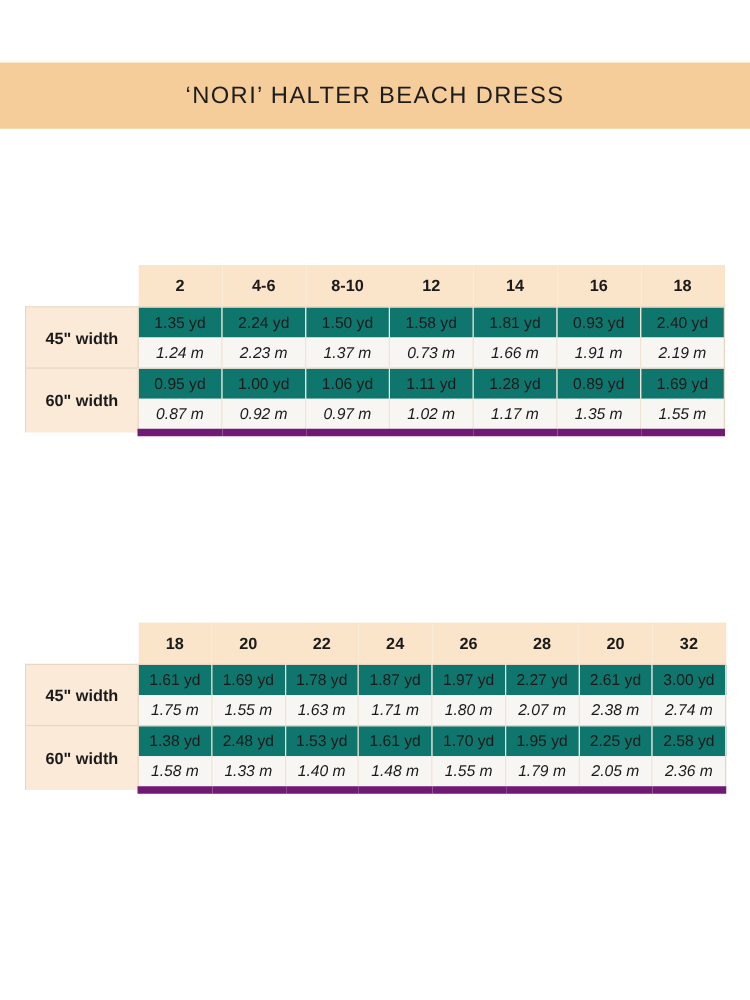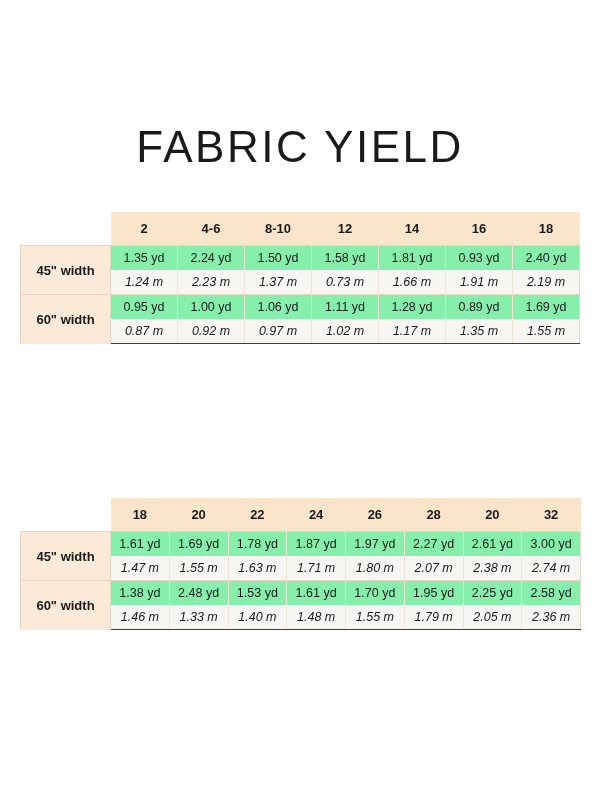--- a/index.html
+++ b/index.html
@@ -85,35 +85,37 @@
     padding: 0;
     border-right: 1px solid #efe4d6;
   }
   tbody td.rowlabel {
     font-size: 13px;
     font-weight: bold;
     background: #fbead7;
     text-align: center;
     border-right: 1px solid #e7d6c2;
   }
-  tbody tr.band-a td.val { background: #86efac; }
+  tbody tr.band-a td.val { background: #0f766e; }
   tbody tr.band-b td.val { background: #f7f6f3; font-style: italic; }
 
   tbody tr.sep-top td { border-top: 1px solid #e7d6c2; }
-  tbody tr.last td { border-bottom: 1px solid #701a75; }
+  tbody tr.last td { border-bottom: 6px solid #701a75; }
   tbody td.val:last-child { border-right: 1px solid #e7d6c2; }
   tbody td.rowlabel { border-left: 1px solid #e7d6c2; }
 </style>
 </head>
 <body>
 
 <div class="page">
 
-
-  <div class="main-title">FABRIC YIELD</div>
+  <div class="banner">
+    <div class="banner-title">‘NORI’ HALTER BEACH DRESS</div>
+  </div>
+
 
   <div class="table-block first">
     <table class="first">
       <colgroup>
         <col style="width:90px">
         <col span="7" style="width:67px">
       </colgroup>
       <thead>
         <tr>
           <th class="corner"></th>
@@ -194,42 +196,42 @@
           <td class="val">1.61 yd</td>
           <td class="val">1.69 yd</td>
           <td class="val">1.78 yd</td>
           <td class="val">1.87 yd</td>
           <td class="val">1.97 yd</td>
           <td class="val">2.27 yd</td>
           <td class="val">2.61 yd</td>
           <td class="val">3.00 yd</td>
         </tr>
         <tr class="band-b">
-          <td class="val">1.47 m</td>
+          <td class="val">1.75 m</td>
           <td class="val">1.55 m</td>
           <td class="val">1.63 m</td>
           <td class="val">1.71 m</td>
           <td class="val">1.80 m</td>
           <td class="val">2.07 m</td>
           <td class="val">2.38 m</td>
           <td class="val">2.74 m</td>
         </tr>
         <tr class="band-a sep-top">
           <td class="rowlabel" rowspan="2">60" width</td>
           <td class="val">1.38 yd</td>
           <td class="val">2.48 yd</td>
           <td class="val">1.53 yd</td>
           <td class="val">1.61 yd</td>
           <td class="val">1.70 yd</td>
           <td class="val">1.95 yd</td>
           <td class="val">2.25 yd</td>
           <td class="val">2.58 yd</td>
         </tr>
         <tr class="band-b last">
-          <td class="val">1.46 m</td>
+          <td class="val">1.58 m</td>
           <td class="val">1.33 m</td>
           <td class="val">1.40 m</td>
           <td class="val">1.48 m</td>
           <td class="val">1.55 m</td>
           <td class="val">1.79 m</td>
           <td class="val">2.05 m</td>
           <td class="val">2.36 m</td>
         </tr>
       </tbody>
     </table>

